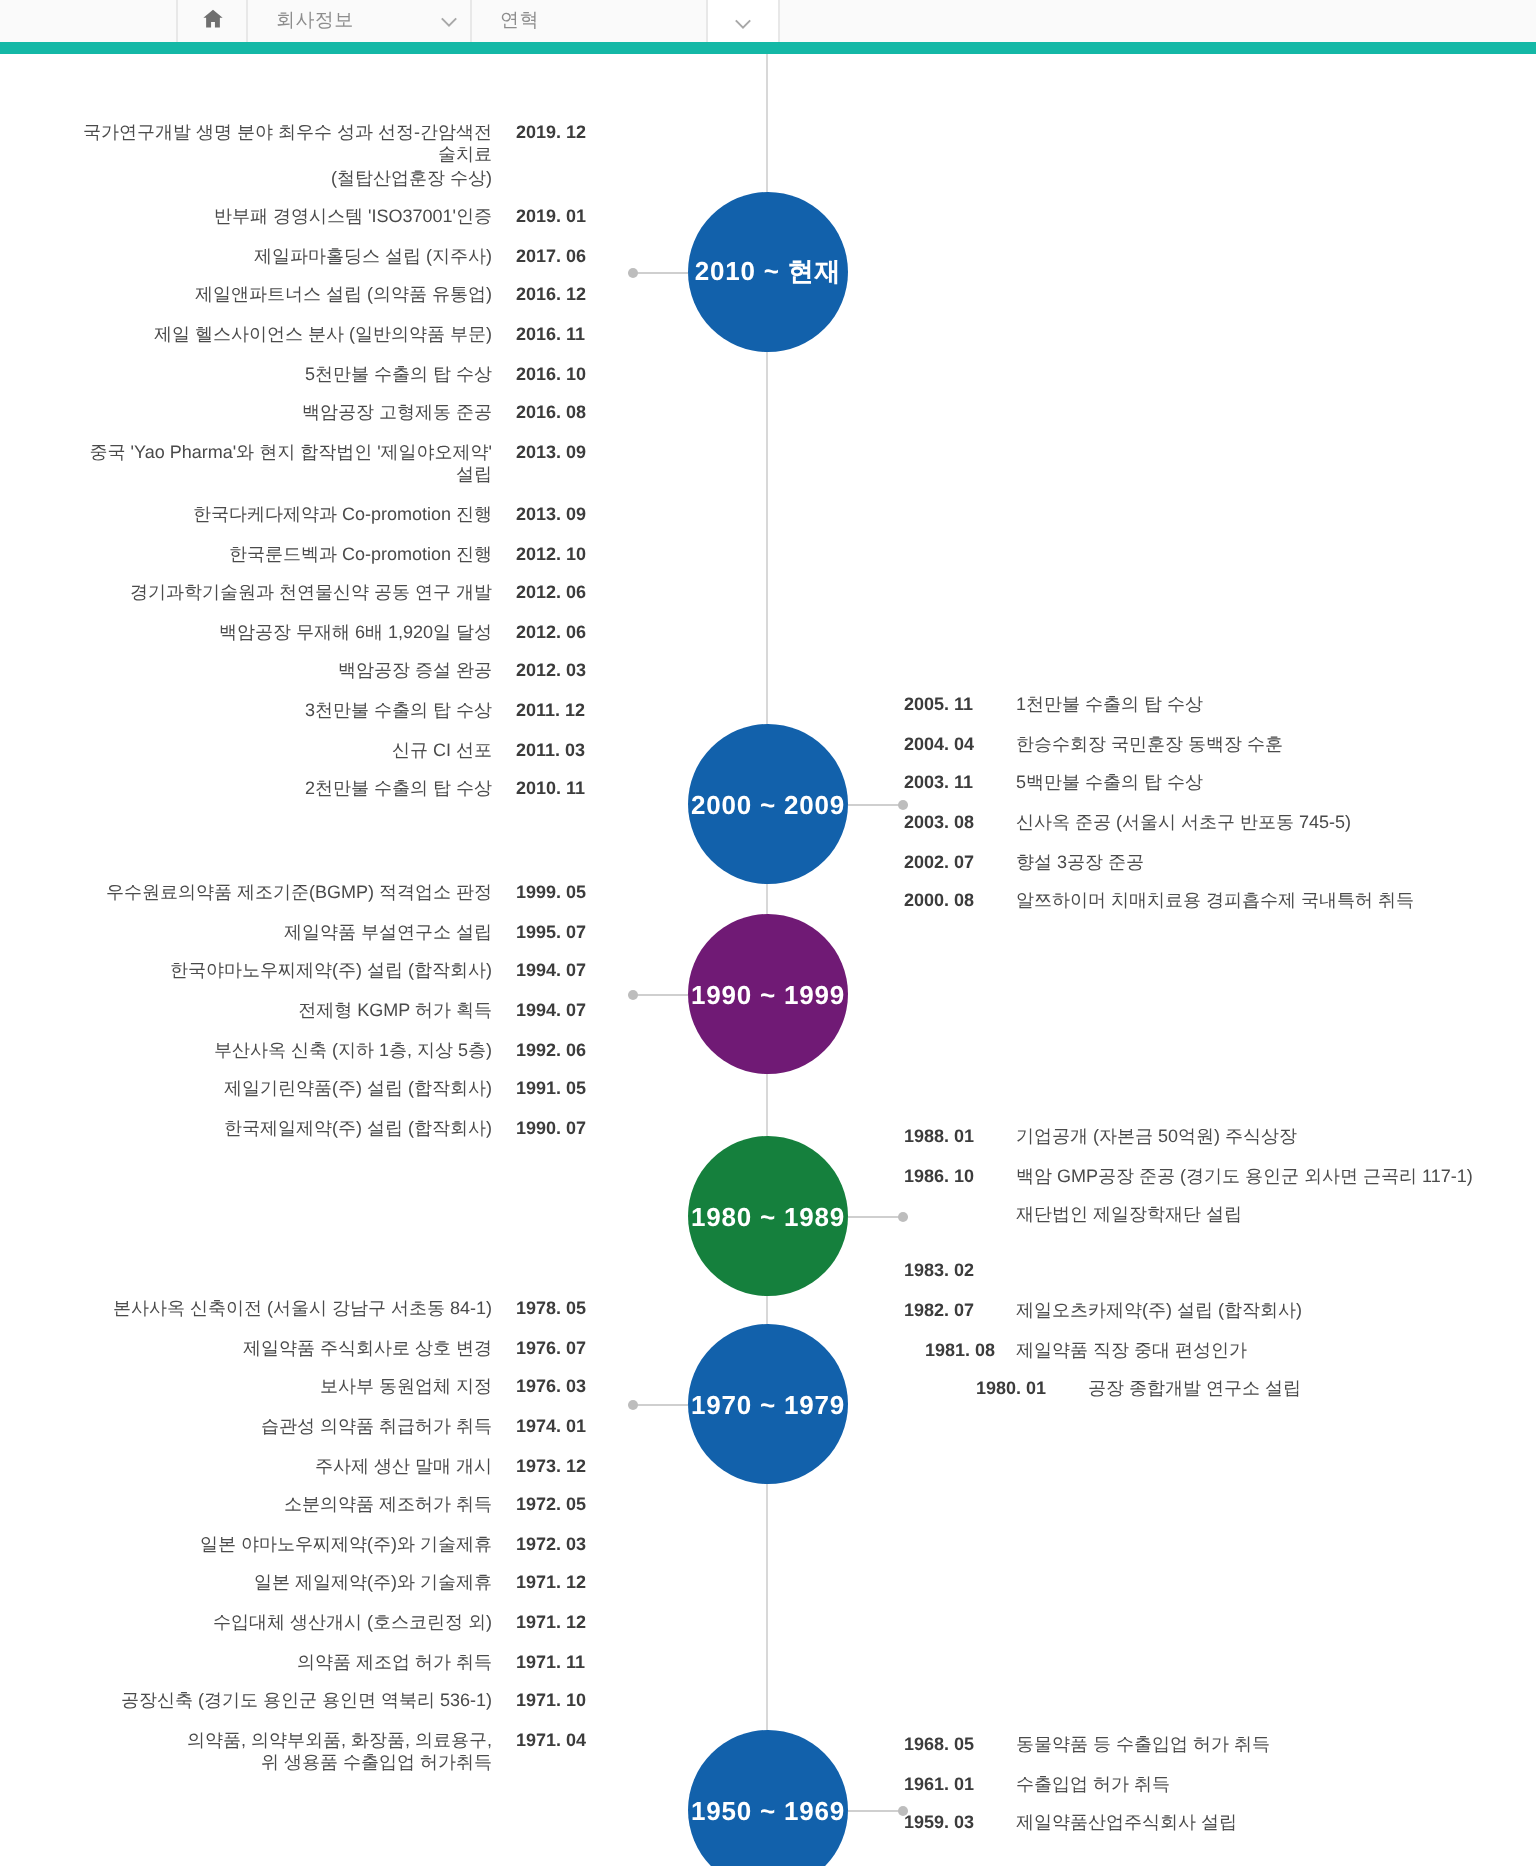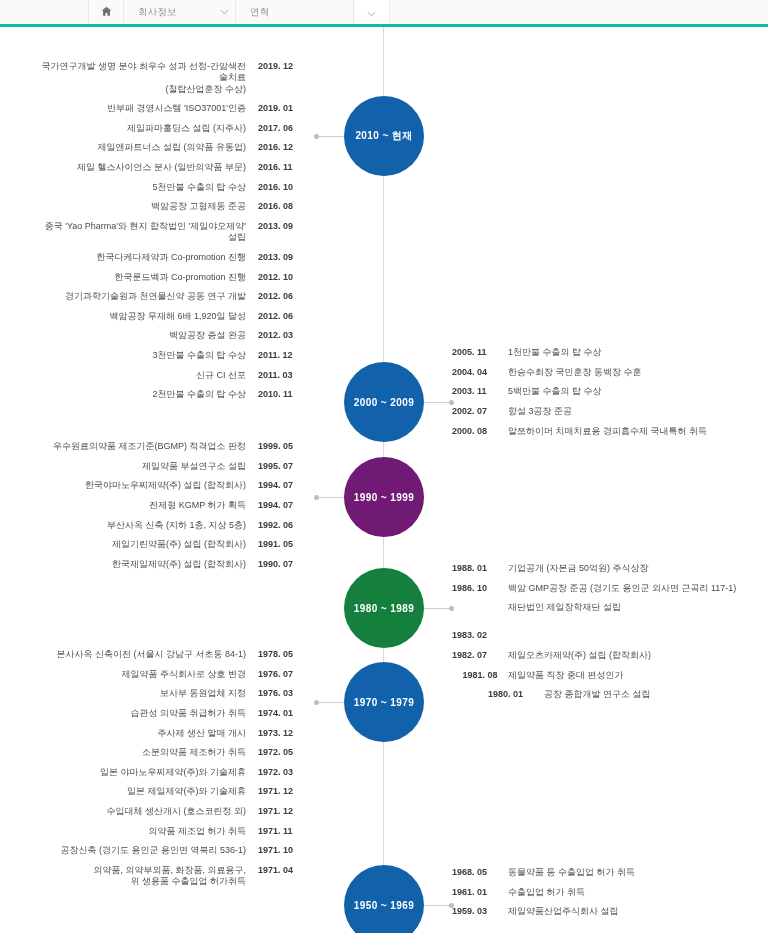--- a/index.html
+++ b/index.html
@@ -13,21 +13,21 @@
     color: #333333;
     overflow: hidden;
   }
 
   
   .topbar {
     position: relative;
     height: 27px;
     width: 100%;
     background: #fafafa;
-    border-bottom: 3px solid #14b8a6;
+    border-bottom: 6px solid #14b8a6;
     display: flex;
     align-items: stretch;
   }
   .topbar-inner {
     display: flex;
     align-items: stretch;
     margin-left: 88px;
     height: 100%;
   }
   .home-cell {
@@ -98,21 +98,21 @@
     position: absolute;
     left: 344px;
     width: 80px;
     height: 80px;
     border-radius: 50%;
     background: #1261AB;
     color: #ffffff;
     display: flex;
     align-items: center;
     justify-content: center;
-    font-size: 10px;
+    font-size: 13px;
     font-weight: bold;
     letter-spacing: .4px;
     z-index: 3;
     white-space: nowrap;
   }
 
   
   .connector {
     position: absolute;
     height: 1px;
@@ -296,20 +296,24 @@
         </div>
         <div class="row">
           <div class="row-date" style="color: rgb(60, 60, 60);">2004. 04</div>
           <div class="row-text">한승수회장 국민훈장 동백장 수훈</div>
         </div>
         <div class="row">
           <div class="row-date" style="color: rgb(60, 60, 60);">2003. 11</div>
           <div class="row-text">5백만불 수출의 탑 수상</div>
         </div>
         <div class="row">
+          <div class="row-date" style="color: rgb(60, 60, 60);">2003. 08</div>
+          <div class="row-text">신사옥 준공 (서울시 서초구 반포동 745-5)</div>
+        </div>
+        <div class="row">
           <div class="row-date" style="color: rgb(60, 60, 60);">2002. 07</div>
           <div class="row-text">향설 3공장 준공</div>
         </div>
         <div class="row">
           <div class="row-date" style="color: rgb(60, 60, 60);">2000. 08</div>
           <div class="row-text">알쯔하이머 치매치료용 경피흡수제 국내특허 취득</div>
         </div>
       </div>
     </div>
     <div class="era">

